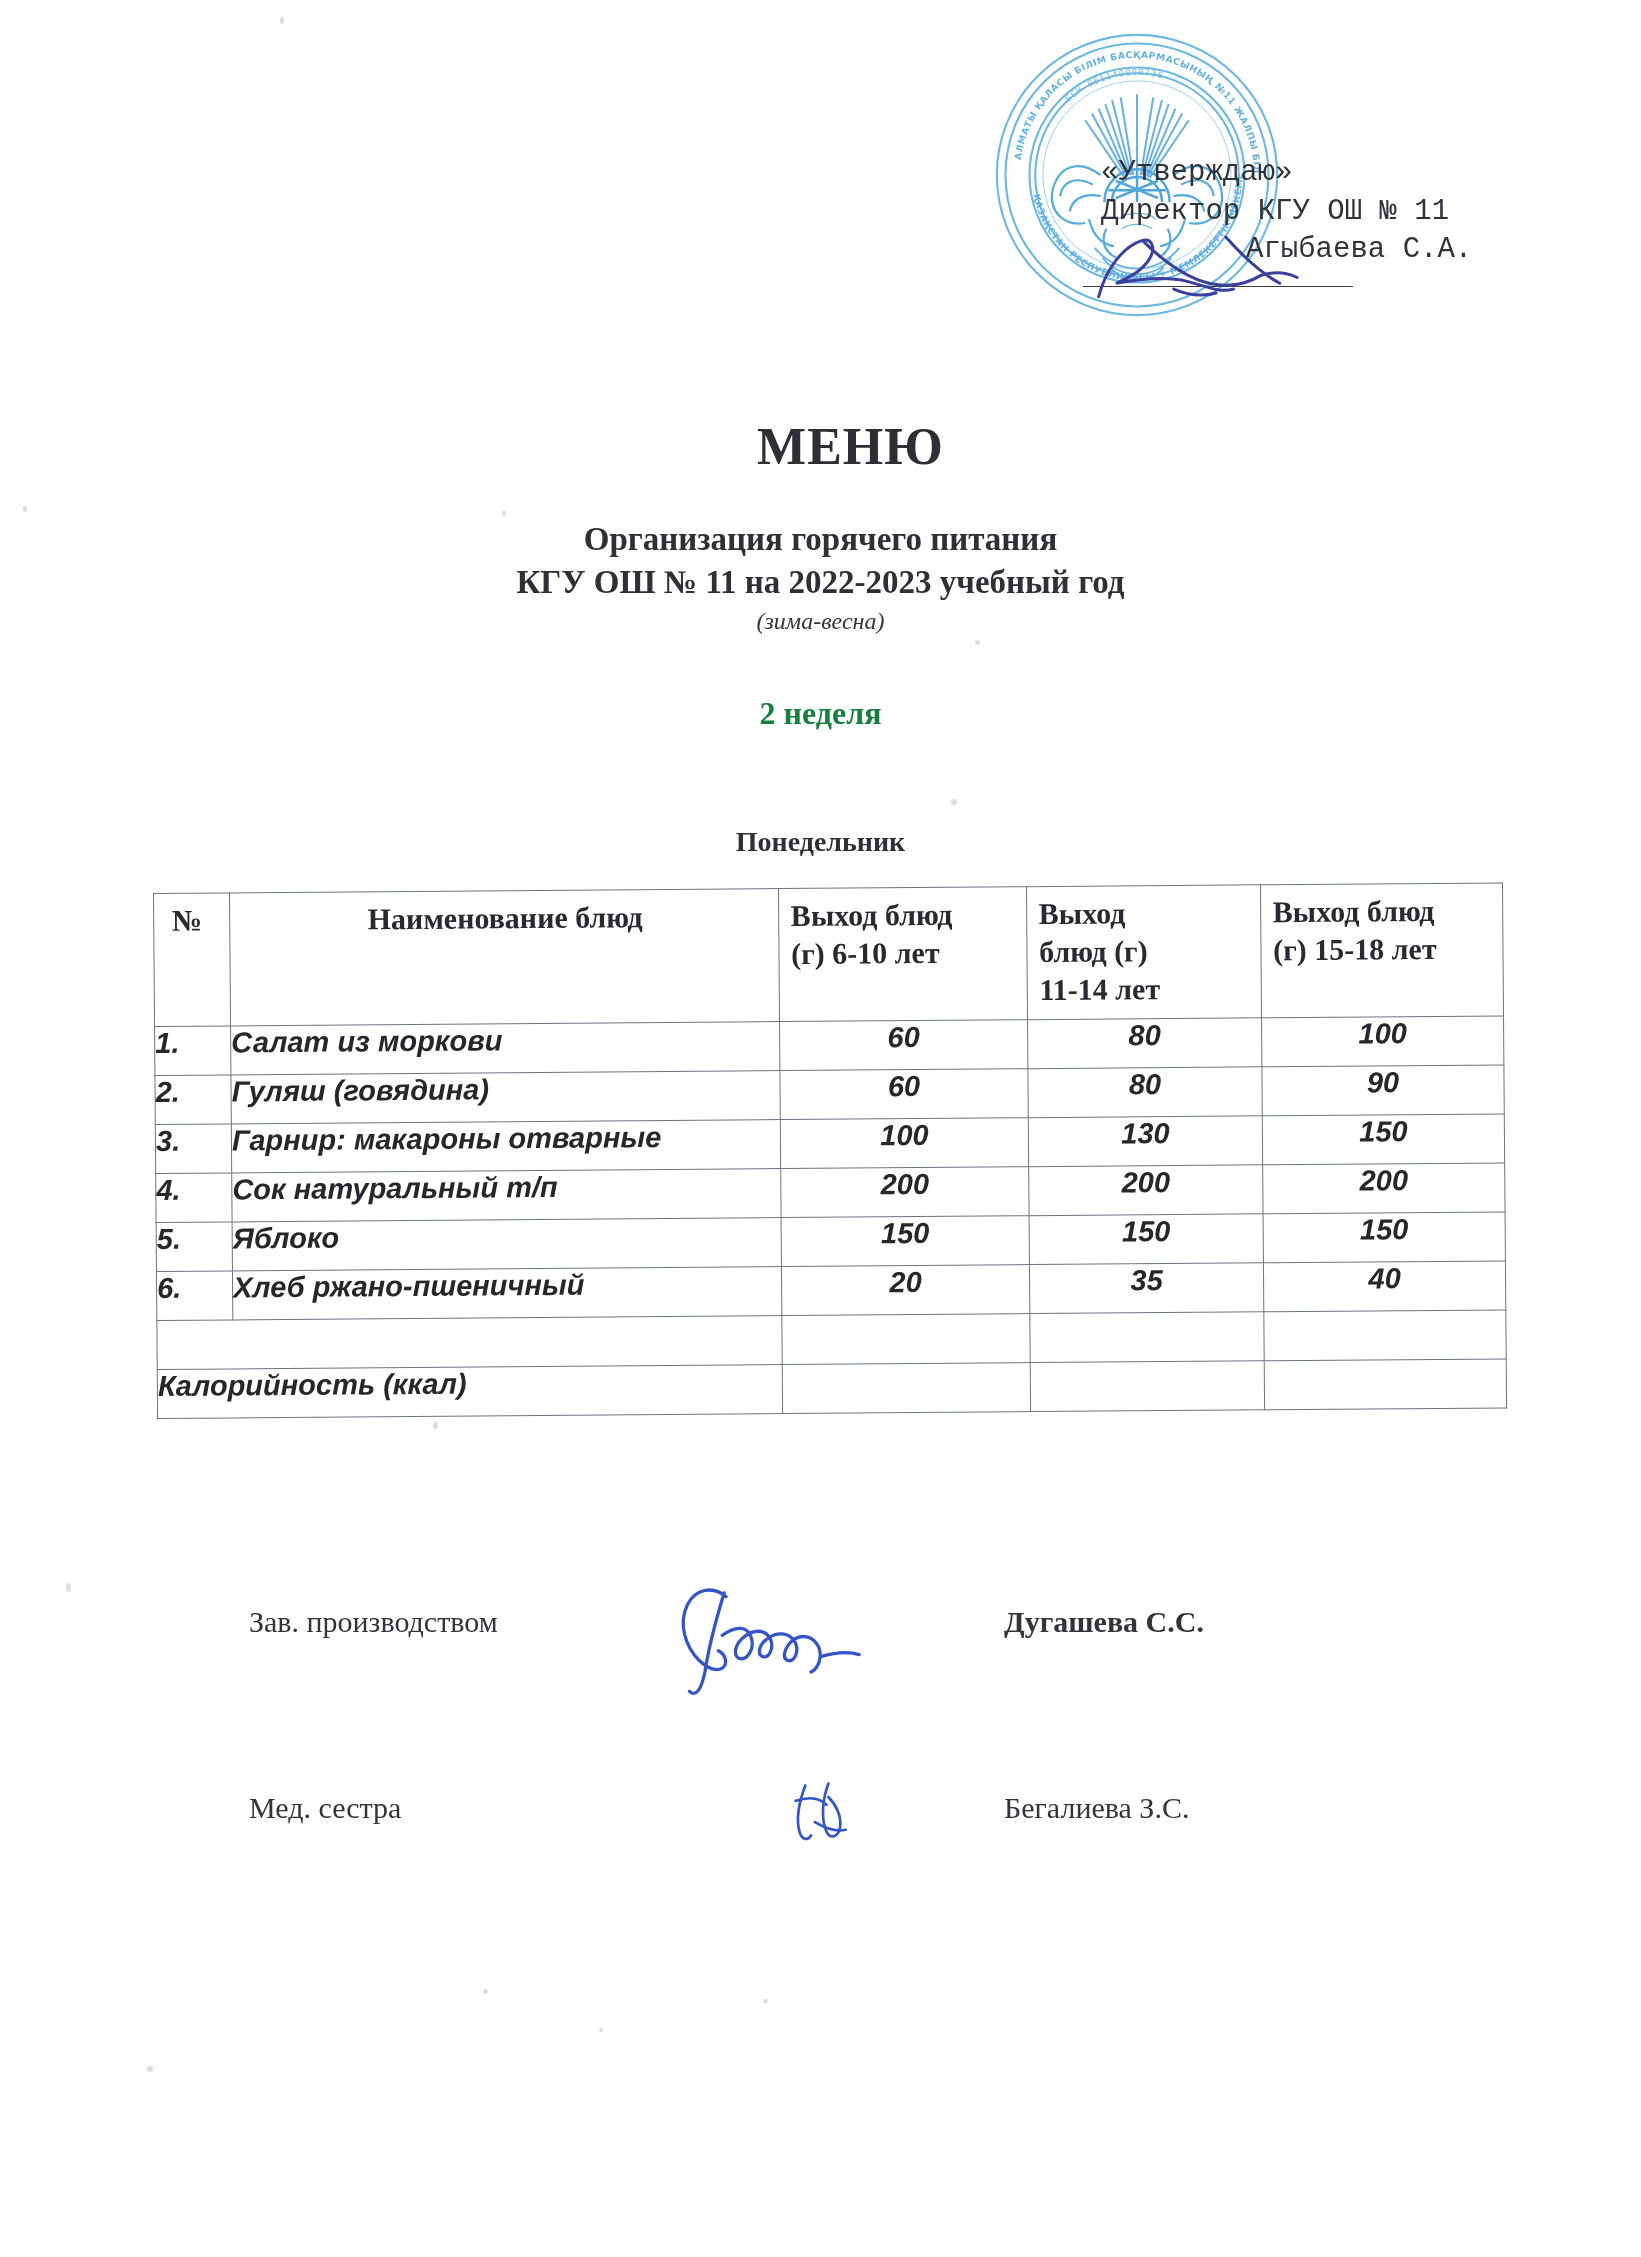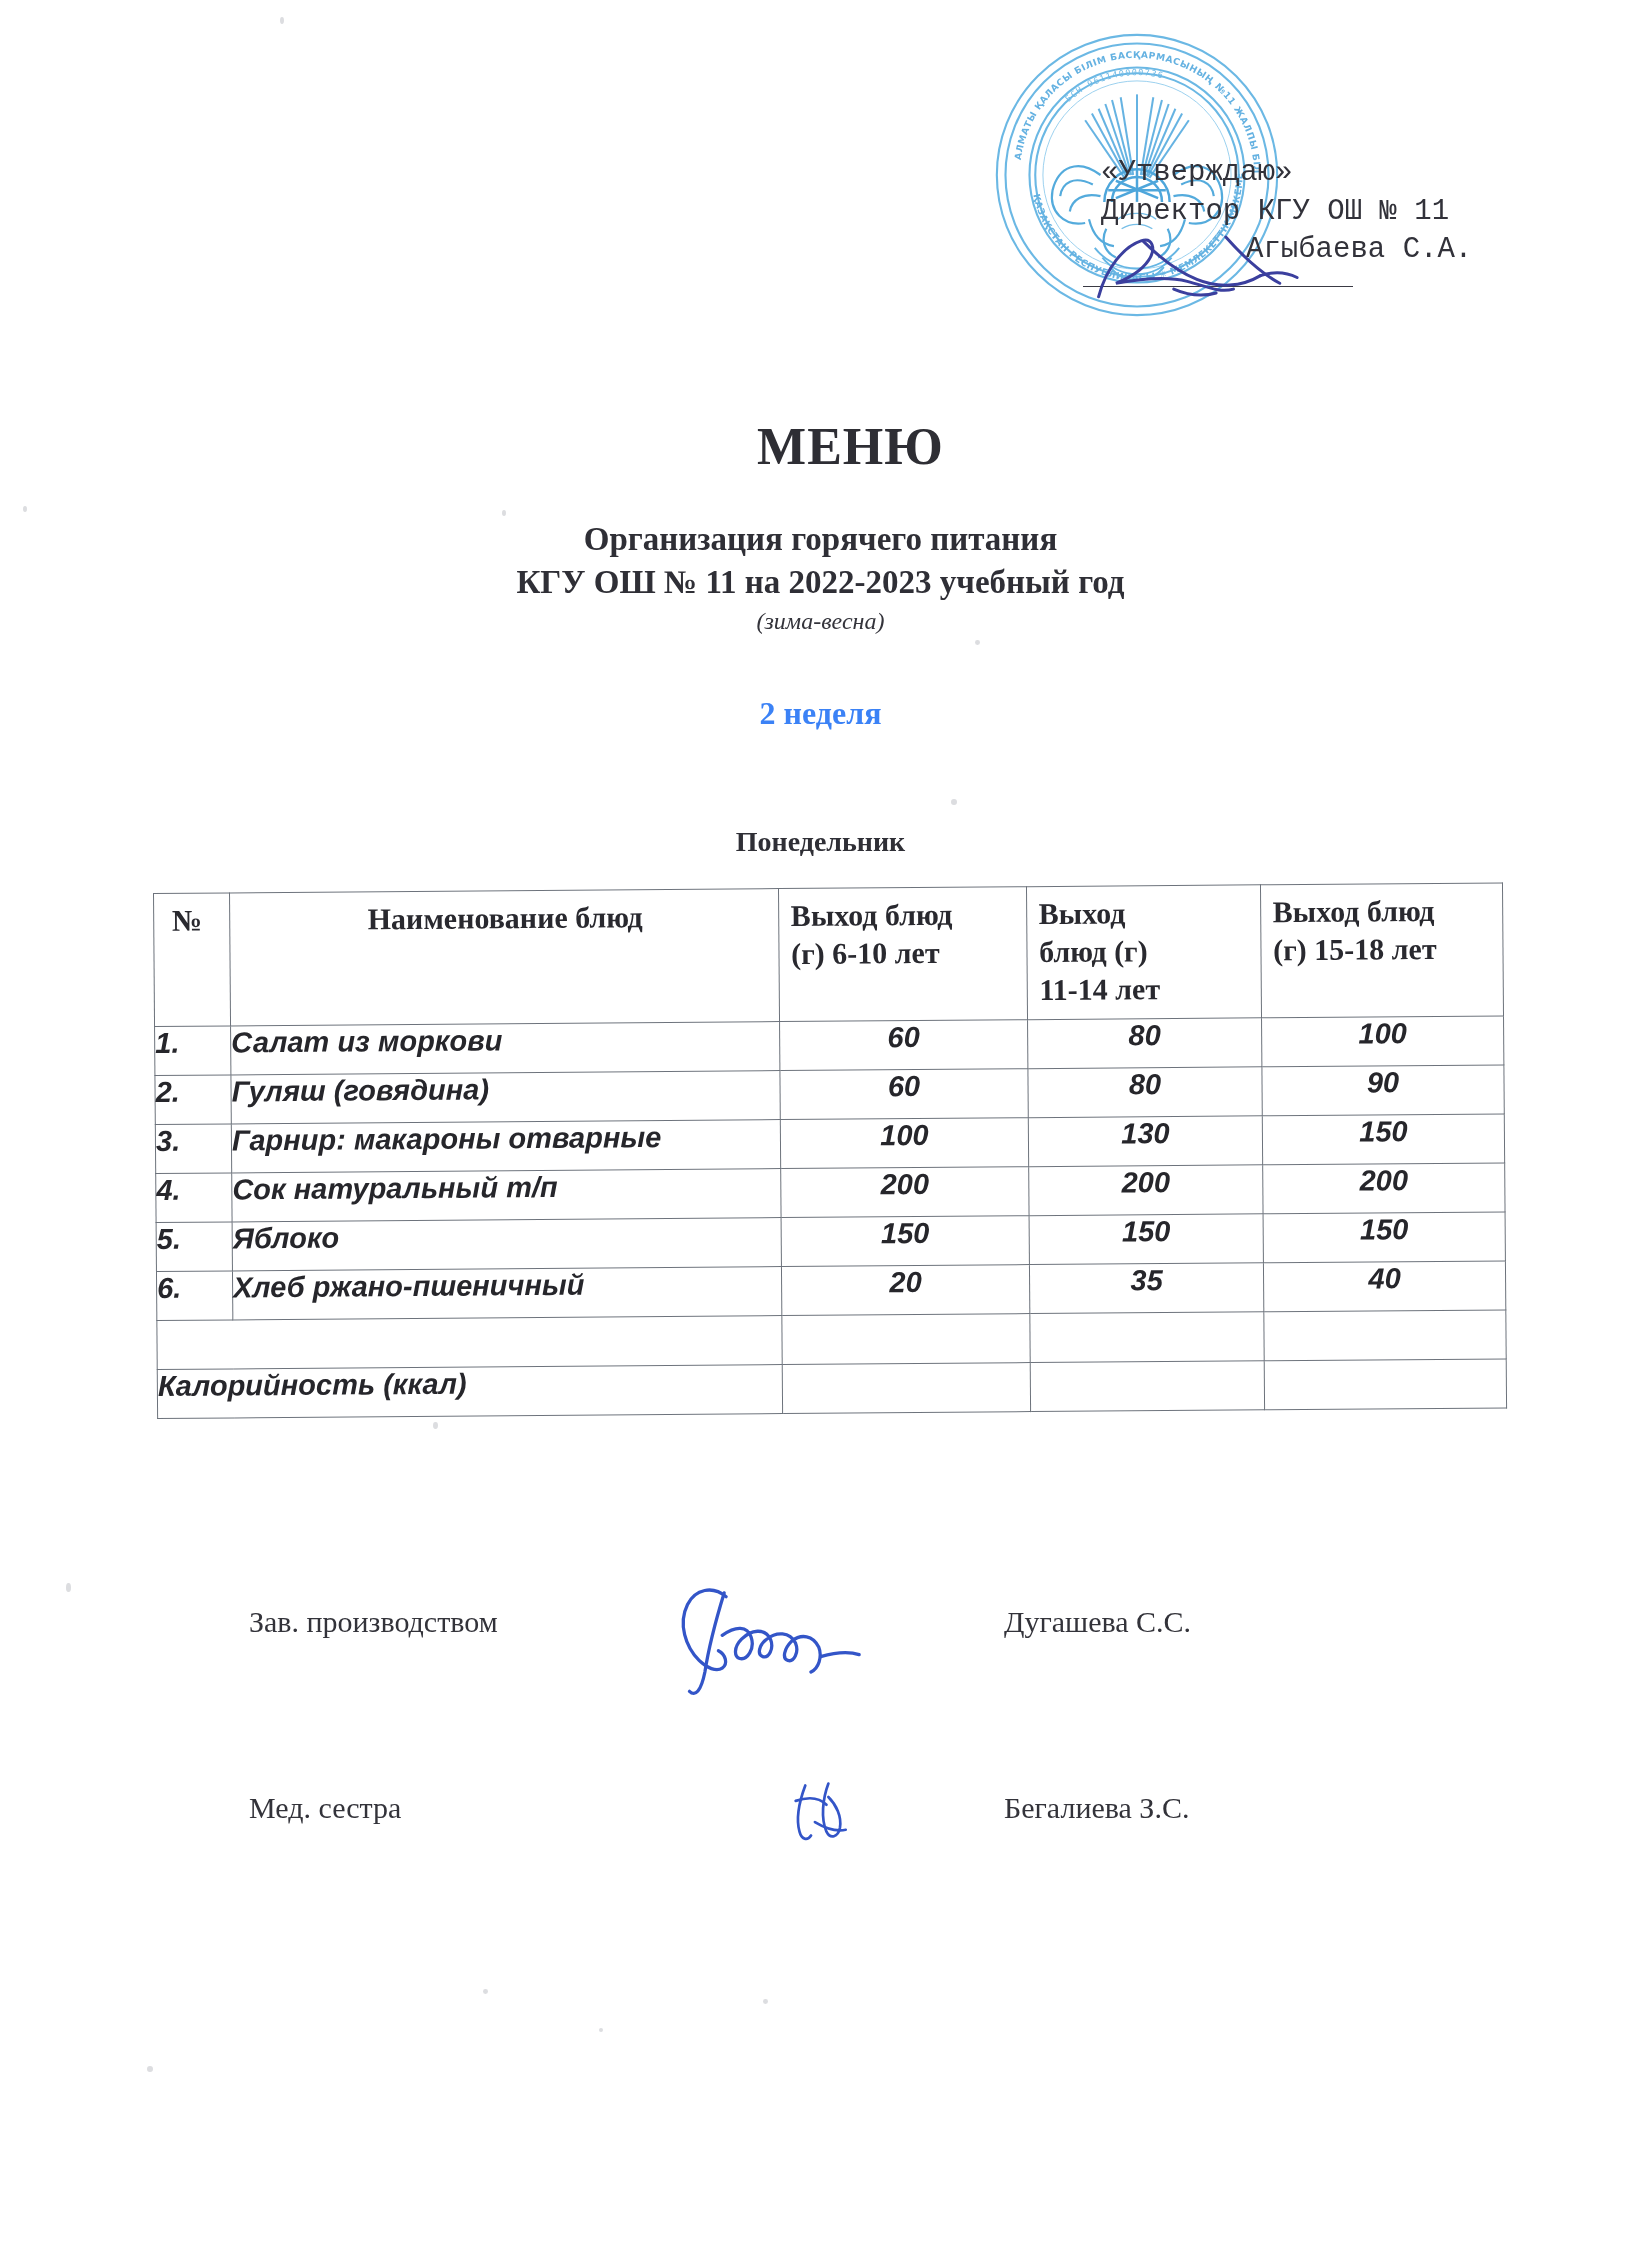--- a/index.html
+++ b/index.html
@@ -90,21 +90,21 @@
   #subtitle-3 {
     top: 608px;
     font-size: 24px;
     font-style: italic;
     color: #34343b;
   }
   #week-label {
     top: 695px;
     font-size: 32px;
     font-weight: bold;
-    color: #3b82f6;
+    color: #15803d;
   }
   #day-label {
     top: 826px;
     font-size: 28px;
     font-weight: bold;
     color: #2f2f36;
   }
 
   
   #table-wrap {
@@ -176,21 +176,21 @@
     white-space: nowrap;
   }
   .foot-name {
     position: absolute;
     font-family: "Liberation Serif", serif;
     font-size: 30px;
     color: #33333a;
     white-space: nowrap;
   }
   #foot-role-1 { left: 249px; top: 1605px; }
-  #foot-name-1 { left: 1004px; top: 1605px; }
+  #foot-name-1 { left: 1004px; top: 1605px; font-weight: bold; }
   #foot-sig-1  { position: absolute; left: 666px; top: 1564px; width: 261px; height: 135px; }
 
   #foot-role-2 { left: 249px; top: 1791px; }
   #foot-name-2 { left: 1004px; top: 1791px; }
   #foot-sig-2  { position: absolute; left: 782px; top: 1772px; width: 87px; height: 77px; }
 
   
   .speck {
     position: absolute;
     background: #b9bcc2;

